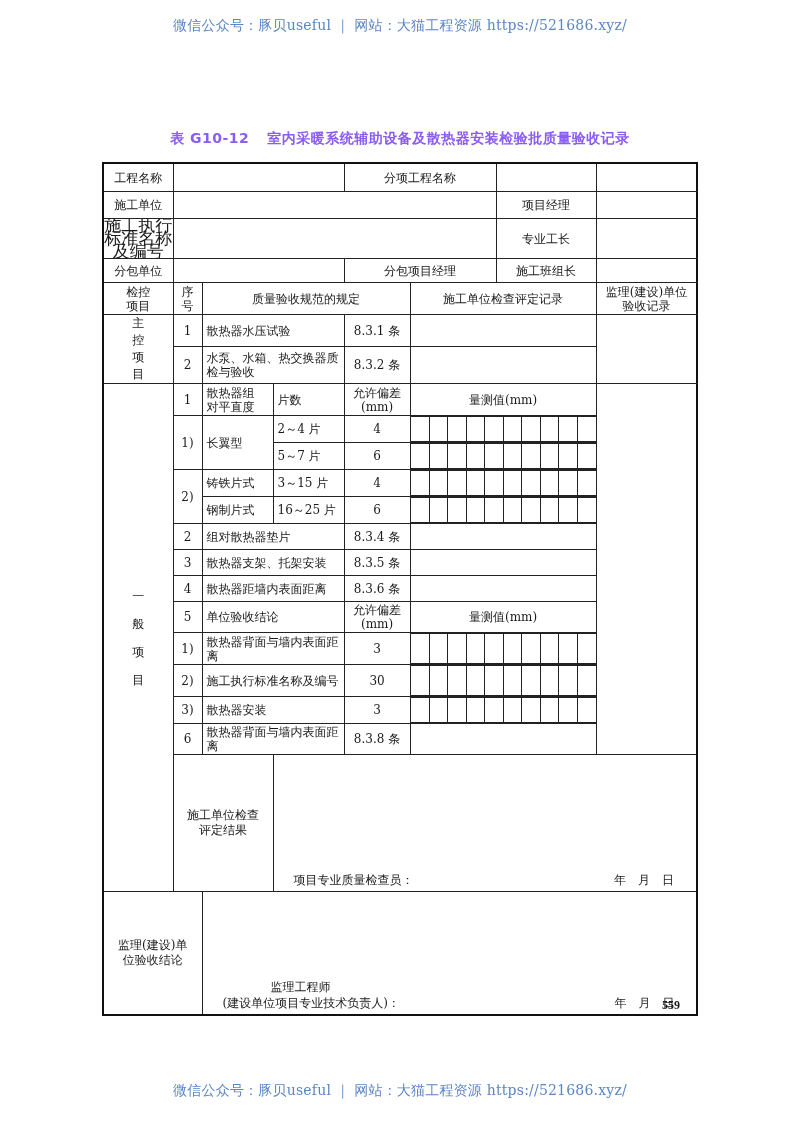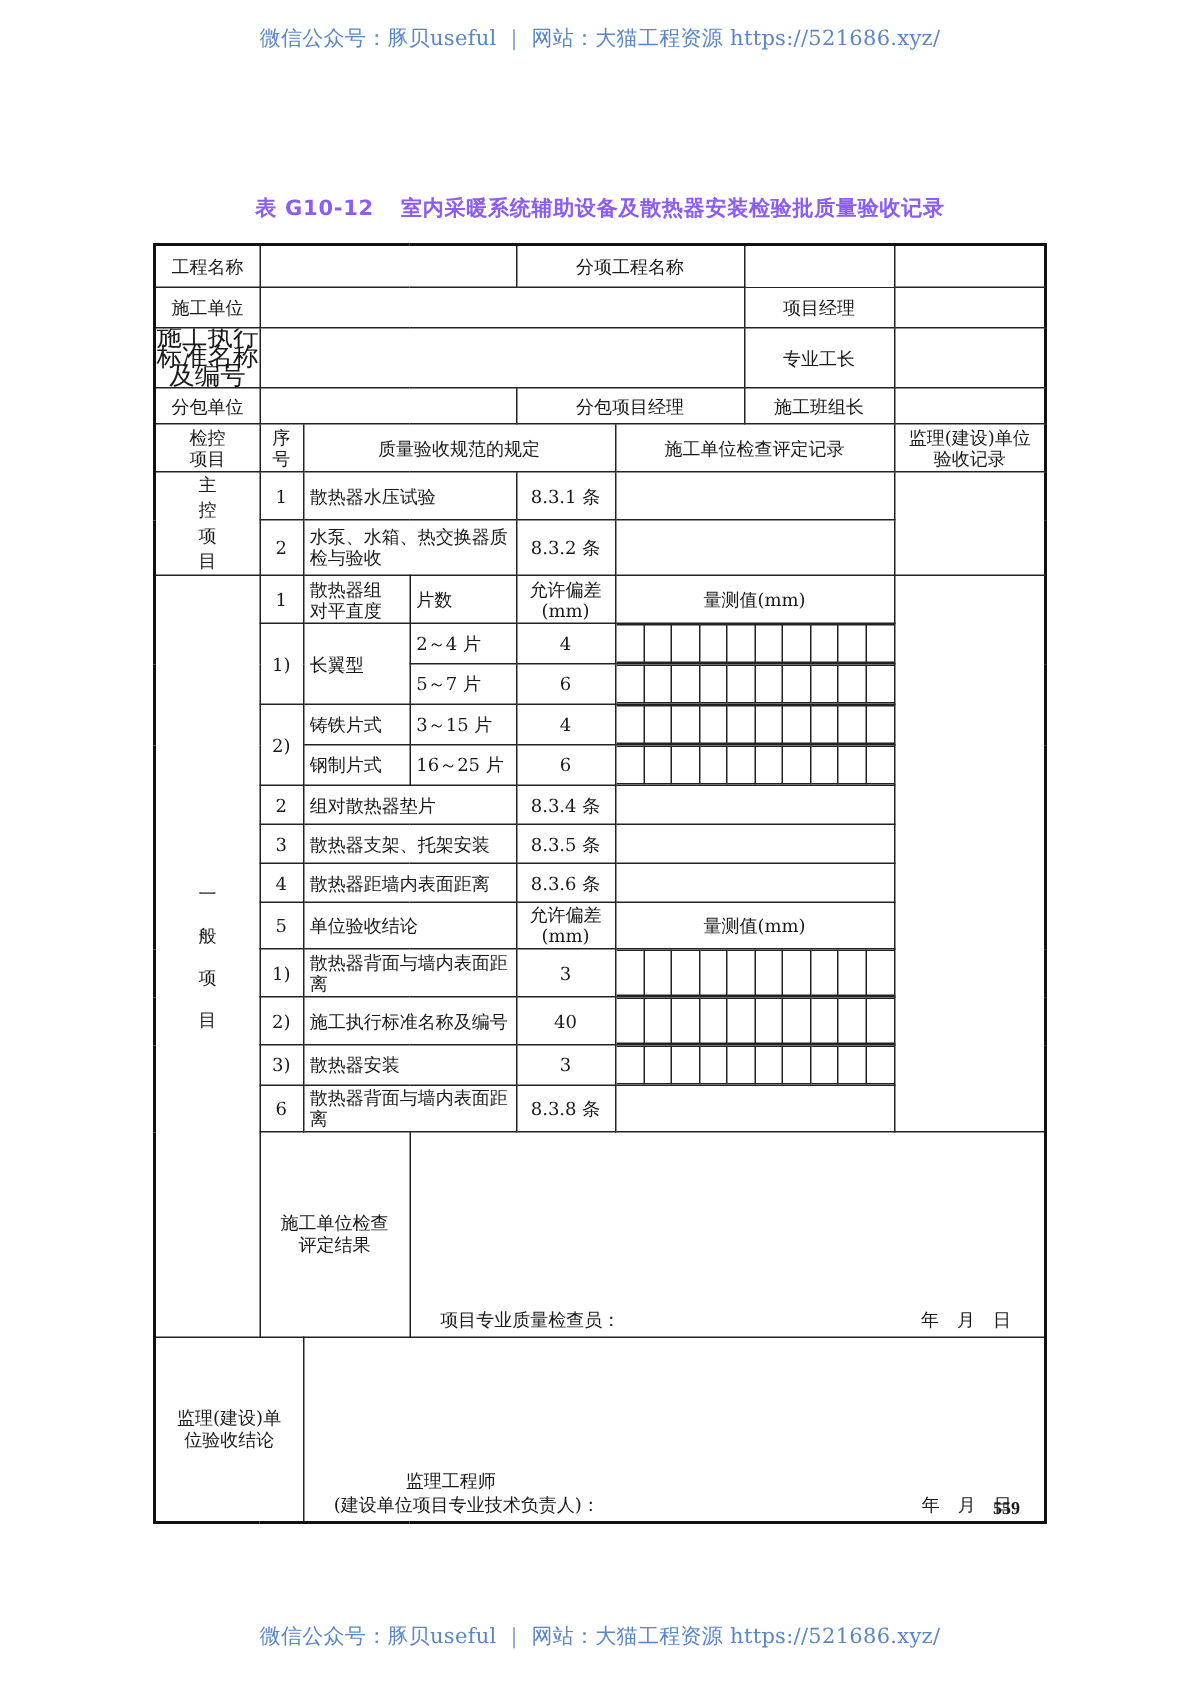--- a/index.html
+++ b/index.html
@@ -269,21 +269,21 @@
                 <td></td>
                 <td></td>
               </tr>
             </tbody>
           </table>
         </td>
   </tr>
   <tr style="height:31px">
     <td>2)</td>
     <td colspan="2" class="left"><span style="display:inline-block;width:135px">施工执行标准名称及编号</span></td>
-    <td>40</td>
+    <td>30</td>
     <td colspan="2">
           <table class="grid" style="height:31px">
             <tbody>
               <tr>
                 <td></td>
                 <td></td>
                 <td></td>
                 <td></td>
                 <td></td>
                 <td></td>

